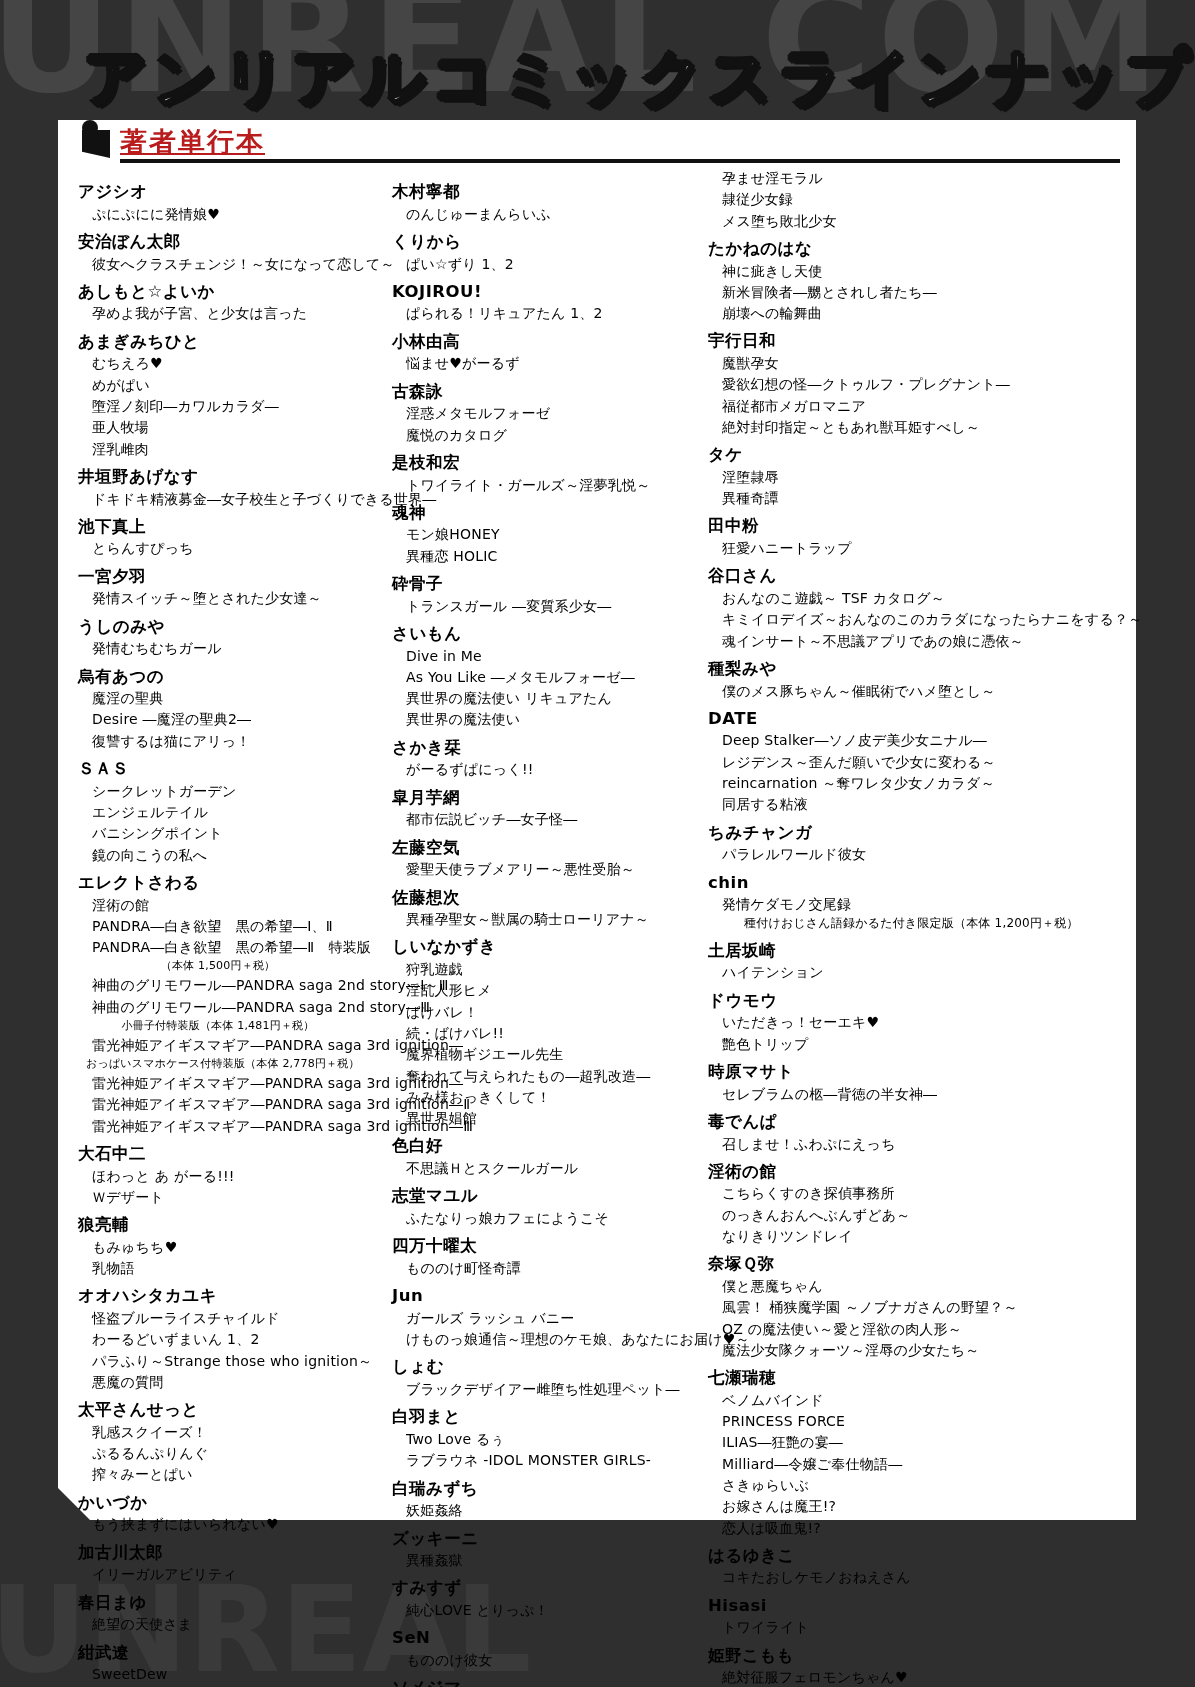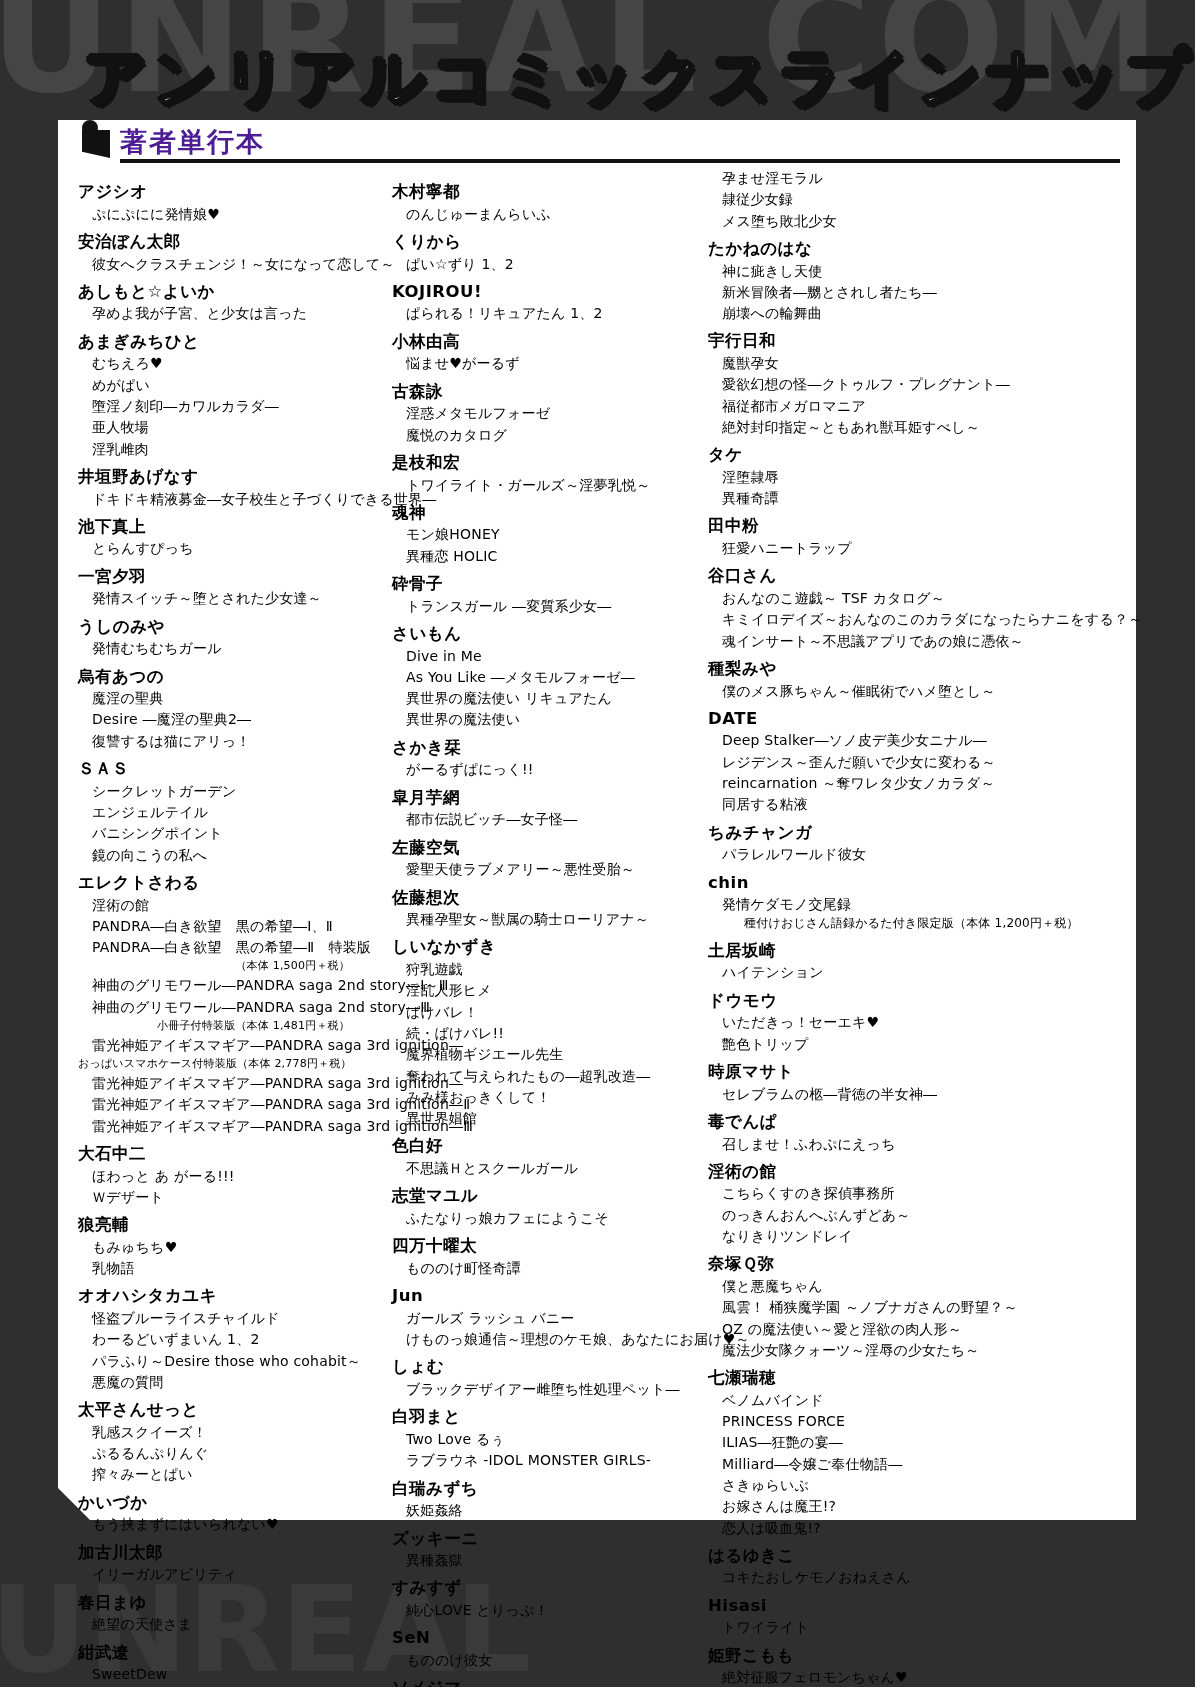--- a/index.html
+++ b/index.html
@@ -77,22 +77,23 @@
     position:absolute; left:12px; top:4px; width:28px; height:28px;
     background:#111;
     clip-path:polygon(0 0, 100% 0, 100% 100%, 0 78%);
   }
   .sec-pin {
     position:absolute; left:12px; top:-6px; width:16px; height:16px;
     background:#111; border-radius:50%;
   }
   .sec-title {
     position:absolute; left:50px; top:-2px;
-    font-size:27px; font-weight:bold; color:#4c1d95;
+    font-size:27px; font-weight:bold; color:#b91c1c;
     letter-spacing:2px;
+    text-decoration:underline;
   }
   .sec-rule {
     position:absolute; left:50px; top:33px; width:1000px; height:4px;
     background:#111;
   }
   
   .cols {
     position:absolute; left:14px; top:48px; width:1054px; height:1330px;
     display:flex;
     gap:0;
@@ -117,22 +118,22 @@
     line-height:1.45;
     letter-spacing:0.2px;
     white-space:nowrap;
   }
   .work.tiny {
     font-size:12px;
     margin-left:36px;
   }
   .work.price {
     font-size:11px;
-    text-align:right;
-    margin-left:0;
+    text-align:center;
+    margin-left:8px;
     margin-right:30px;
   }
   .latin { font-family:"DejaVu Sans", sans-serif; }
 </style>
 </head>
 <body>
 
 <div class="bg-ghost">
   <div class="ghost-text latin">UNREAL COM</div>
   <div class="ghost-text2 latin">UNREAL</div>
@@ -197,21 +198,21 @@
         <div class="work">雷光神姫アイギスマギア―PANDRA saga 3rd ignition―Ⅲ</div>
         <div class="author">大石中二</div>
         <div class="work">ほわっと あ がーる!!!</div>
         <div class="work">Ｗデザート</div>
         <div class="author">狼亮輔</div>
         <div class="work">もみゅちち♥</div>
         <div class="work">乳物語</div>
         <div class="author">オオハシタカユキ</div>
         <div class="work">怪盗ブルーライスチャイルド</div>
         <div class="work">わーるどいずまいん 1、2</div>
-        <div class="work">パラふり～Desire those who cohabit～</div>
+        <div class="work">パラふり～Strange those who ignition～</div>
         <div class="work">悪魔の質問</div>
         <div class="author">太平さんせっと</div>
         <div class="work">乳感スクイーズ！</div>
         <div class="work">ぷるるんぷりんぐ</div>
         <div class="work">搾々みーとぱい</div>
         <div class="author">かいづか</div>
         <div class="work">もう挟まずにはいられない♥</div>
         <div class="author">加古川太郎</div>
         <div class="work">イリーガルアビリティ</div>
         <div class="author">春日まゆ</div>

